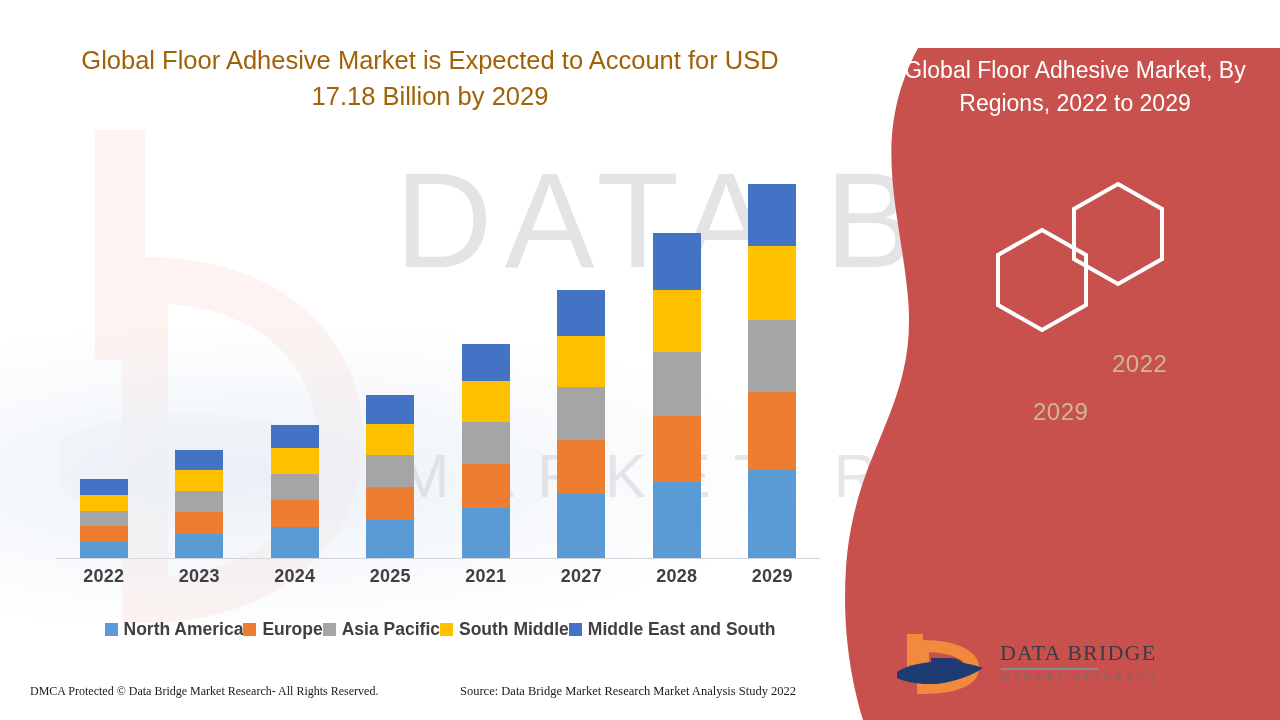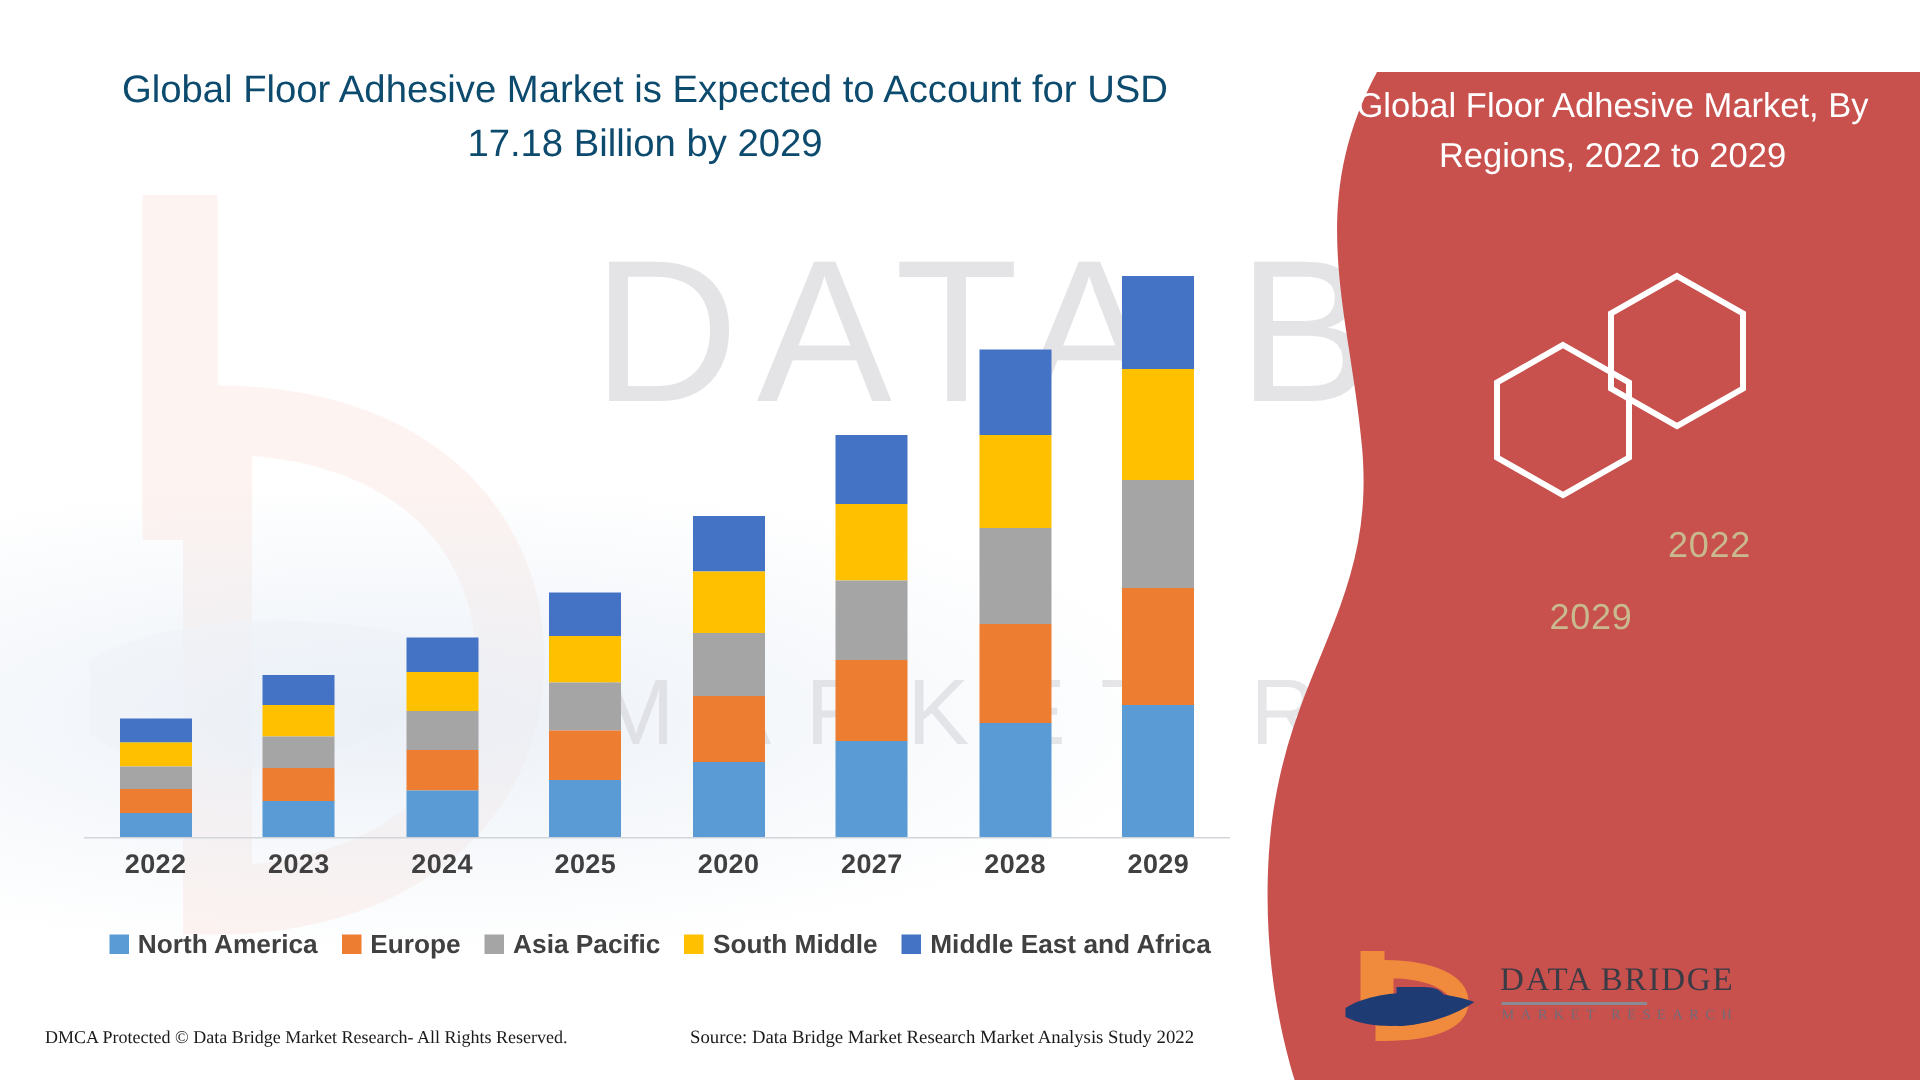--- a/index.html
+++ b/index.html
@@ -31,21 +31,21 @@
   .wm-soft{
     position:absolute;left:0;top:330px;width:880px;height:330px;
     background:radial-gradient(ellipse at 30% 45%, rgba(232,238,246,.85) 0%, rgba(255,255,255,0) 62%);
   }
 
   
   .left-pane{position:absolute;left:0;top:0;width:900px;height:720px;}
 
   .chart-title{
     position:absolute;left:60px;top:42px;width:740px;
-    text-align:center;color:#0c4a6e;
+    text-align:center;color:#a16207;
     font-size:25.5px;line-height:36px;font-weight:400;
   }
   .axis-line{
     position:absolute;left:56px;top:558px;width:764px;height:1px;
     background:#d2d5da;
   }
   .bars{
     position:absolute;left:56px;top:160px;width:764px;height:398px;
     display:flex;align-items:flex-end;justify-content:space-around;
   }
@@ -57,21 +57,21 @@
     position:absolute;left:56px;top:566px;width:764px;height:30px;
     display:flex;justify-content:space-around;
   }
   .xlab{
     width:95px;text-align:center;color:#404040;
     font-size:18px;font-weight:bold;letter-spacing:.3px;
   }
 
   .legend{
     position:absolute;left:56px;top:615px;width:768px;height:28px;
-    display:flex;align-items:center;justify-content:center;gap:16px;
+    display:flex;align-items:center;justify-content:center;
   }
   .leg-item{display:flex;align-items:center;gap:6px;}
   .leg-sw{width:13px;height:13px;display:inline-block;}
   .leg-txt{font-size:17.5px;color:#404040;font-weight:bold;white-space:nowrap;}
 
   .footer-left{
     position:absolute;left:30px;top:684px;
     font-size:12px;color:#1a1a1a;
     font-family:"Liberation Serif", serif;white-space:nowrap;
   }
@@ -215,21 +215,21 @@
             <div class="seg" style="height: 62px; background: rgb(68, 114, 196);"></div>
           </div>
         </div>
       </div>
     <div class="axis-line"></div>
     <div class="xlabels" id="xlabels">
         <div class="xlab">2022</div>
         <div class="xlab">2023</div>
         <div class="xlab">2024</div>
         <div class="xlab">2025</div>
-        <div class="xlab">2020</div>
+        <div class="xlab">2021</div>
         <div class="xlab">2027</div>
         <div class="xlab">2028</div>
         <div class="xlab">2029</div>
       </div>
 
     <div class="legend" id="legend">
         <div class="leg-item">
           <span class="leg-sw" style="background: rgb(91, 155, 213);"></span>
           <span class="leg-txt">North America</span>
         </div>
@@ -240,21 +240,21 @@
         <div class="leg-item">
           <span class="leg-sw" style="background: rgb(165, 165, 165);"></span>
           <span class="leg-txt">Asia Pacific</span>
         </div>
         <div class="leg-item">
           <span class="leg-sw" style="background: rgb(255, 192, 0);"></span>
           <span class="leg-txt">South Middle</span>
         </div>
         <div class="leg-item">
           <span class="leg-sw" style="background: rgb(68, 114, 196);"></span>
-          <span class="leg-txt">Middle East and Africa</span>
+          <span class="leg-txt">Middle East and South</span>
         </div>
       </div>
 
     <div class="footer-left">DMCA Protected © Data Bridge Market Research- All Rights Reserved.</div>
     <div class="footer-src">Source: Data Bridge Market Research Market Analysis Study 2022</div>
   </div>
 
   <div class="right-pane">
     <svg class="red-shape" viewBox="0 0 450 720" preserveAspectRatio="none">
       <path d="M88 0 L450 0 L450 720 L52 720 C52 720 8 640 16 520 C24 400 88 360 78 250 C70 160 40 90 88 0 Z" fill="#C8504D"></path>

